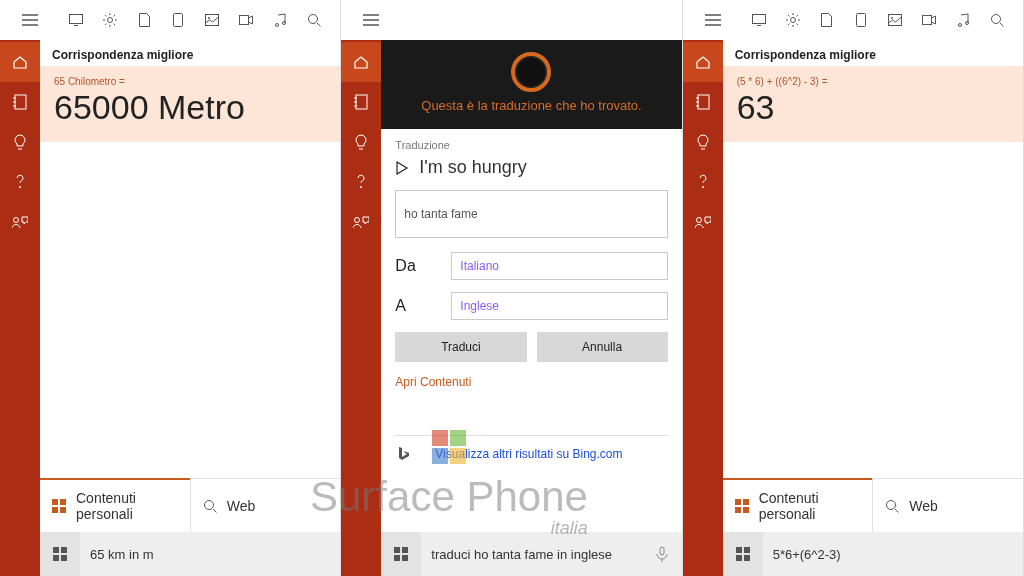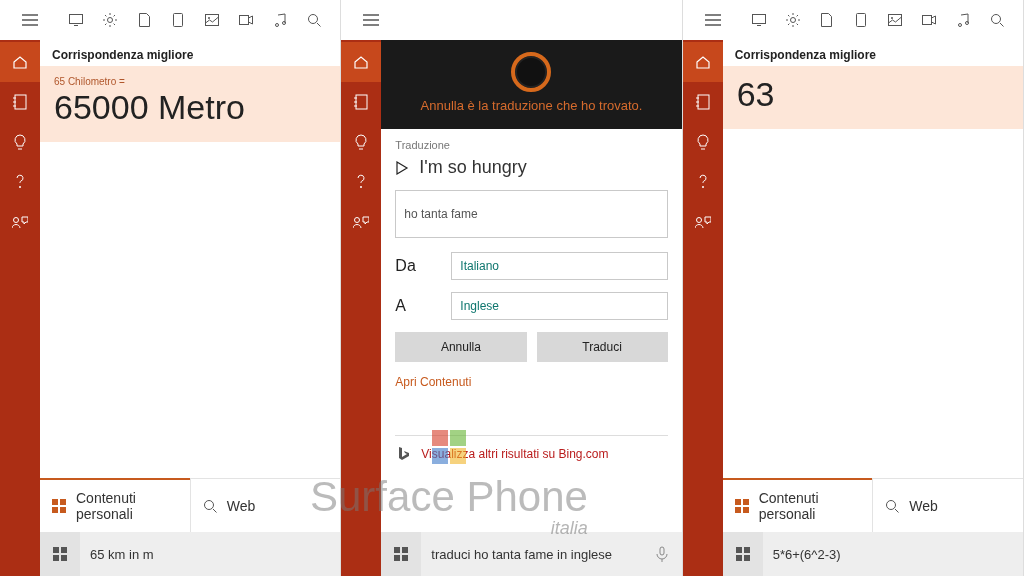--- a/index.html
+++ b/index.html
@@ -26,26 +26,26 @@
   .cortana-header { background: #1a1a1a; color: #d66b2d; text-align: center; padding: 12px 28px 16px; font-size: 13px; position: relative; }
   .cortana-ring { width: 40px; height: 40px; border-radius: 50%; border: 4px solid #d6691c; background: #111; margin: 0 auto 6px; box-shadow: 0 0 0 2px #222 inset; }
 
   .trans-block { padding: 10px 14px; color: #333; flex:1; overflow:auto; }
   .trans-label { font-size: 11px; color: #777; margin-bottom: 6px; }
   .trans-play { display:flex; align-items:center; gap:10px; font-size: 18px; font-weight: 400; margin-bottom: 12px; }
   .trans-play .play-icon svg { width: 14px; height: 14px; }
   .trans-input { width: 100%; border: 1px solid #c9c9c9; padding: 16px 8px; font-size: 12px; color: #555; margin-bottom: 14px; }
   .lang-row { display:flex; align-items:center; gap: 16px; margin-bottom: 12px; }
   .lang-row .lbl { width: 40px; font-size: 16px; color: #222; }
-  .lang-row .sel { flex:1; border:1px solid #c9c9c9; padding: 6px 8px; font-size: 12px; color: #0f766e; background:#fff; }
+  .lang-row .sel { flex:1; border:1px solid #c9c9c9; padding: 6px 8px; font-size: 12px; color: #8b5cf6; background:#fff; }
   .btn-row { display:flex; gap: 10px; margin-bottom: 10px; }
   .btn-row button { flex:1; background: #d8d8d8; border: none; padding: 8px 0; font-size: 12px; color:#222; cursor:pointer; }
   .link { color: #c75a1e; font-size: 12px; cursor:pointer; display:inline-block; margin-bottom: 40px;}
   .hr { border-top: 1px solid #ddd; margin: 6px 0 10px; }
-  .bing-row { display:flex; align-items:center; gap:10px; font-size:12px; color:#b91c1c; cursor:pointer; }
+  .bing-row { display:flex; align-items:center; gap:24px; font-size:12px; color:#1d4ed8; cursor:pointer; }
   .bing-row .bing-icon svg { width:16px; height:16px; }
 
   .bottom-tabs { display:flex; border-top: 1px solid #e3e3e3; }
   .bottom-tabs .tab { flex:1; display:flex; align-items:center; gap:10px; padding: 10px 12px; font-size:14px; color:#333; cursor:pointer; }
   .bottom-tabs .tab + .tab { border-left: 1px solid #e3e3e3; }
   .bottom-tabs .tab.active { border-top: 2px solid #c75a1e; margin-top:-1px; }
   .bottom-tabs .tile { width:14px; height:14px; display:inline-block; }
 
   .searchbar { display:flex; align-items:center; background:#eee; height: 44px; }
   .searchbar .win { width:40px; height:44px; background:#e3e3e3; display:flex; align-items:center; justify-content:center; cursor:pointer; }
@@ -236,21 +236,21 @@
           <svg width="16" height="14" viewBox="0 0 16 14">
             <circle cx="4" cy="5" r="2.5" fill="none" stroke="#fff"></circle>
             <path d="M0 13c0-2 2-3.5 4-3.5s4 1.5 4 3.5" fill="none" stroke="#fff"></path>
             <path d="M10 2h6v5h-2l-2 2v-2h-2z" fill="none" stroke="#fff"></path>
           </svg>
         </div>
     </div>
     <div class="content">
       <div class="cortana-header">
         <div class="cortana-ring"></div>
-        <div>Annulla è la traduzione che ho trovato.</div>
+        <div>Questa è la traduzione che ho trovato.</div>
       </div>
       <div class="trans-block">
         <div class="trans-label">Traduzione</div>
         <div class="trans-play">
           <span class="play-icon">
               <svg viewBox="0 0 12 14">
                 <path d="M1 1l10 6-10 6z" fill="none" stroke="#222" stroke-width="1.2"></path>
               </svg>
             </span>
           <span>I'm so hungry</span>
@@ -258,22 +258,22 @@
         <input class="trans-input" value="ho tanta fame" style="">
         <div class="lang-row">
           <div class="lbl">Da</div>
           <div class="sel">Italiano</div>
         </div>
         <div class="lang-row">
           <div class="lbl">A</div>
           <div class="sel">Inglese</div>
         </div>
         <div class="btn-row">
+          <button>Traduci</button>
           <button>Annulla</button>
-          <button>Traduci</button>
         </div>
         <span class="link">Apri Contenuti</span>
         <div class="hr"></div>
         <div class="bing-row">
           <span class="bing-icon">
               <svg viewBox="0 0 16 16">
                 <path d="M4 1l3 1v9l5-3-2-1-1-2 5 2v3l-7 4-3-2z" fill="#555"></path>
               </svg>
             </span>
           <span>Visualizza altri risultati su Bing.com</span>
@@ -385,20 +385,21 @@
           <svg width="16" height="14" viewBox="0 0 16 14">
             <circle cx="4" cy="5" r="2.5" fill="none" stroke="#fff"></circle>
             <path d="M0 13c0-2 2-3.5 4-3.5s4 1.5 4 3.5" fill="none" stroke="#fff"></path>
             <path d="M10 2h6v5h-2l-2 2v-2h-2z" fill="none" stroke="#fff"></path>
           </svg>
         </div>
     </div>
     <div class="content">
       <div class="sec-title">Corrispondenza migliore</div>
       <div class="card">
+        <div class="sub">(5 * 6) + ((6^2) - 3) =</div>
         <div class="big">63</div>
       </div>
       <div style="flex:1"></div>
       <div class="bottom-tabs">
         <div class="tab active">
           <span class="tile">
               <svg width="14" height="14" viewBox="0 0 14 14">
                 <rect width="6" height="6" fill="#c75a1e"></rect>
                 <rect x="8" width="6" height="6" fill="#c75a1e"></rect>
                 <rect y="8" width="6" height="6" fill="#c75a1e"></rect>

